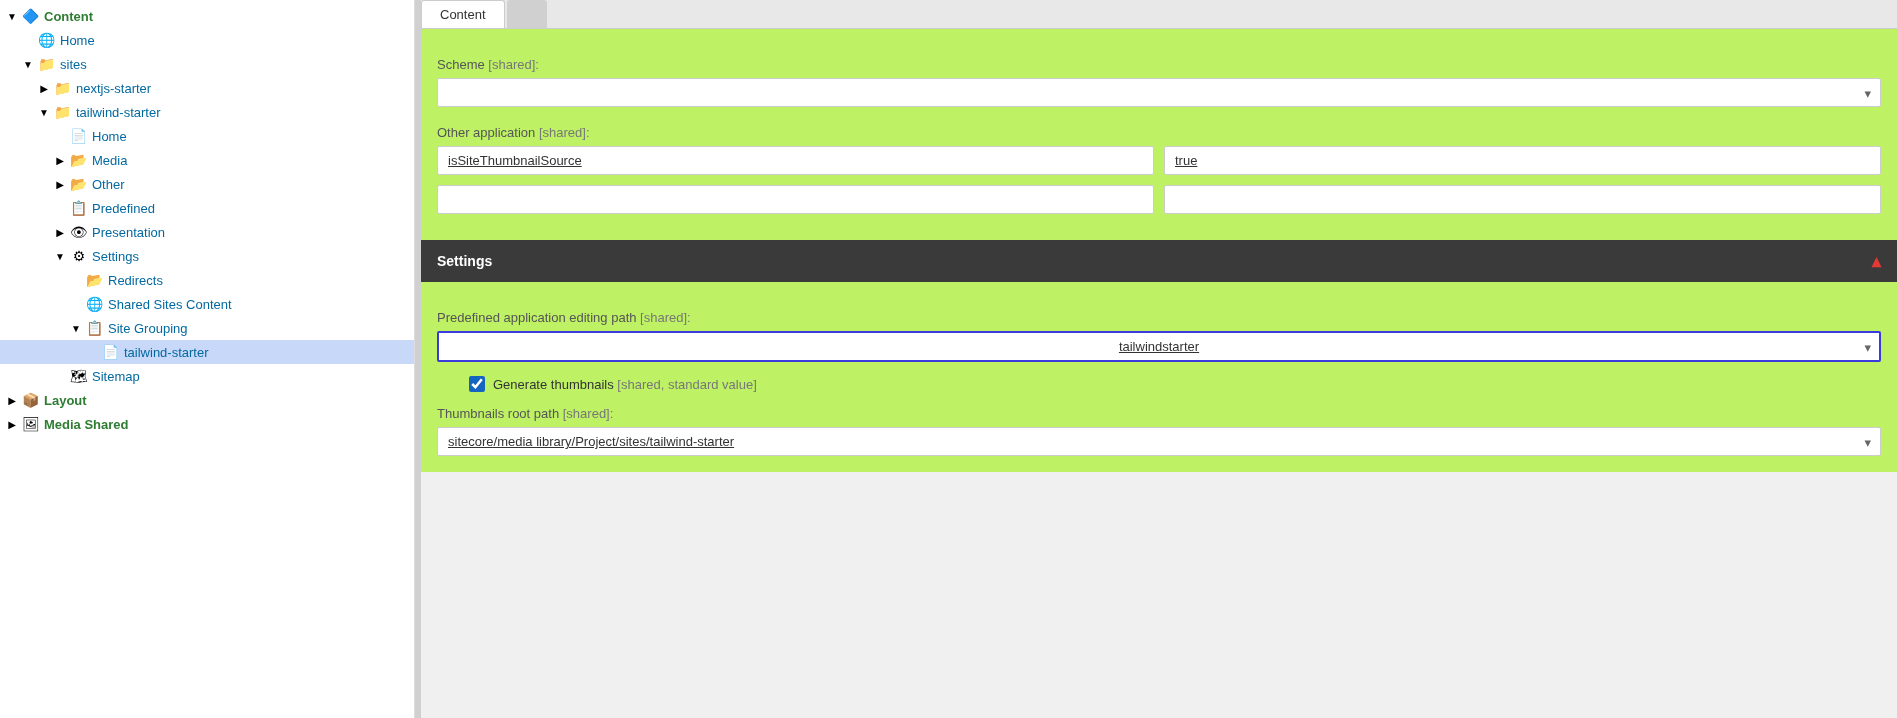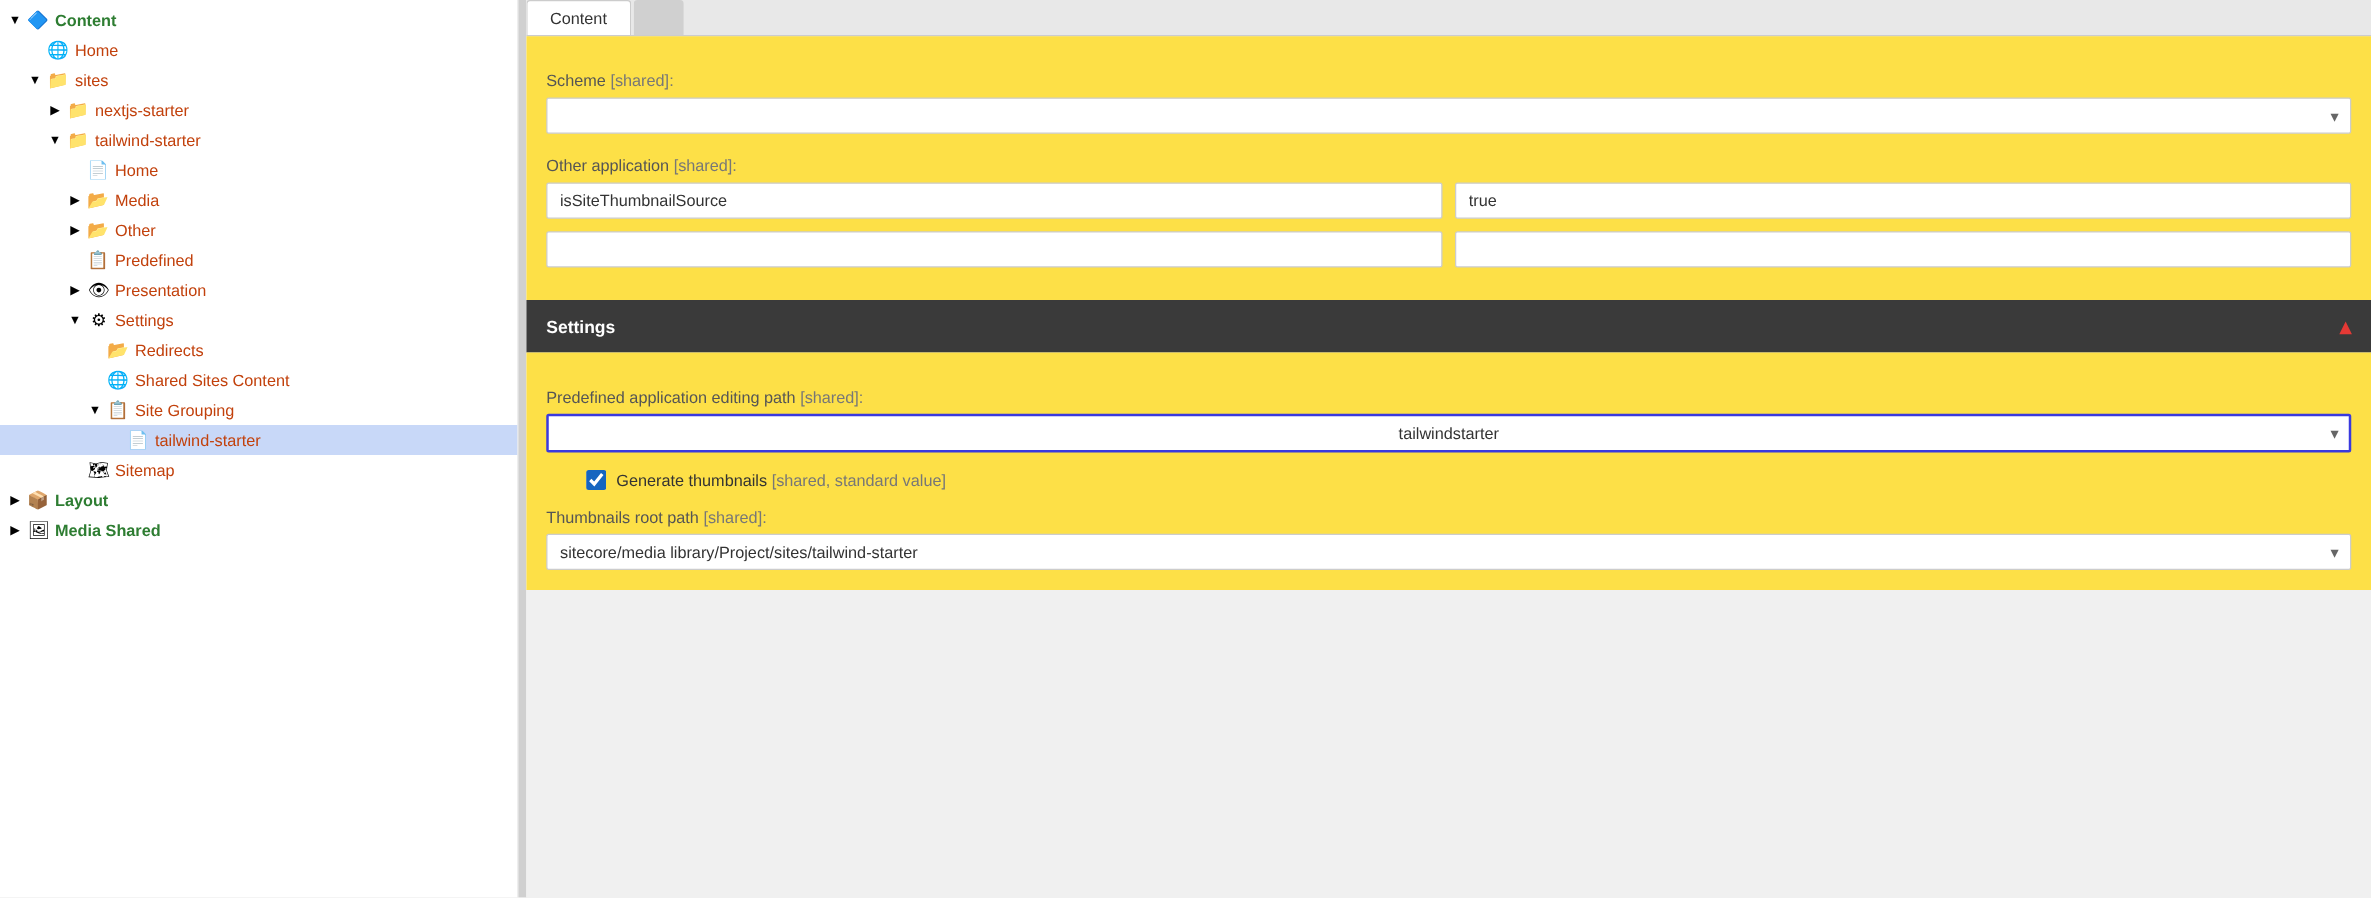--- a/index.html
+++ b/index.html
@@ -48,21 +48,21 @@
       align-items: center;
       justify-content: center;
       font-size: 14px;
     }
 
     .tree-label {
       font-size: 13px;
     }
 
     .tree-label.green { color: #2e7d32; font-weight: bold; }
-    .tree-label.normal { color: #c2410c; }
+    .tree-label.normal { color: #0369a1; }
 
     
     .indent-0 { padding-left: 4px; }
     .indent-1 { padding-left: 20px; }
     .indent-2 { padding-left: 36px; }
     .indent-3 { padding-left: 52px; }
     .indent-4 { padding-left: 68px; }
     .indent-5 { padding-left: 84px; }
 
     
@@ -99,41 +99,42 @@
       align-items: center;
       justify-content: space-between;
       cursor: pointer;
     }
     .section-header .collapse-icon {
       font-size: 18px;
       color: #e53935;
     }
 
     .section-body {
-      background: #fde047;
+      background: #bef264;
       padding: 16px;
     }
 
     .field-label {
       font-size: 13px;
       color: #555;
       margin-bottom: 6px;
       margin-top: 12px;
     }
     .field-label .shared-tag { color: #777; font-style: normal; }
 
     .field-input {
       width: 100%;
       padding: 6px 10px;
       border: 1px solid #ccc;
       background: #fff;
       font-size: 13px;
       color: #333;
       border-radius: 2px;
       outline: none;
+      text-decoration: underline;
     }
 
     .field-input.active-border {
       border: 2px solid #3a3ade;
       text-align: center;
     }
 
     .field-select-wrapper {
       position: relative;
       width: 100%;

